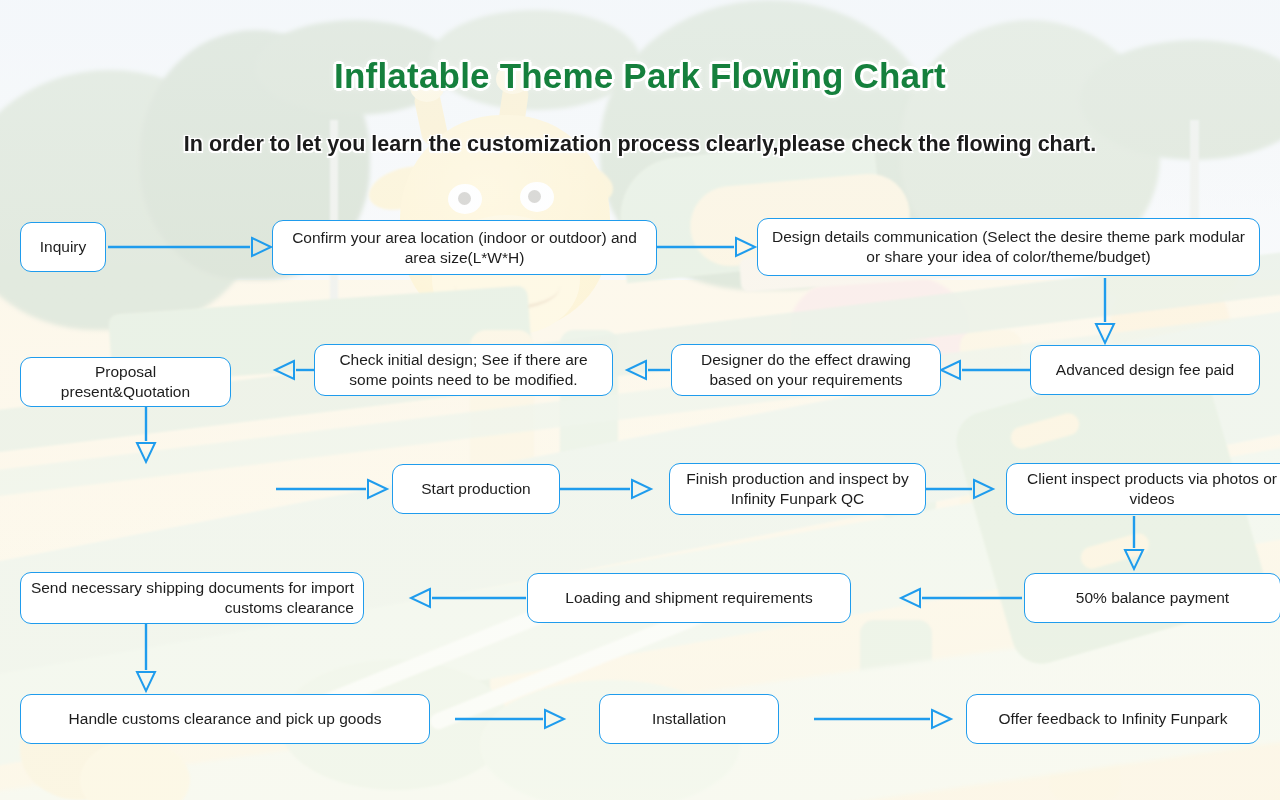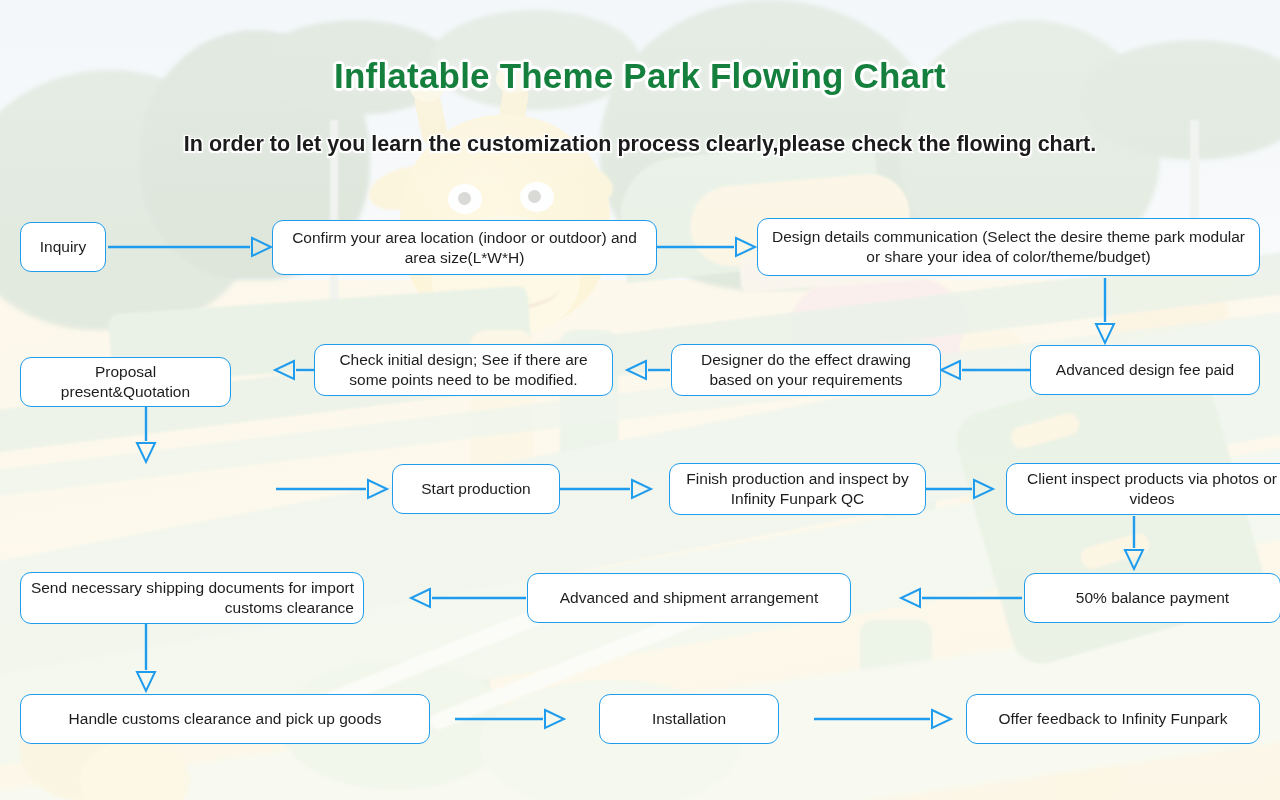--- a/index.html
+++ b/index.html
@@ -283,21 +283,21 @@
 
 
     <div class="node" style="left:392px;top:464px;width:168px;height:50px;">Start production</div>
 
     <div class="node" style="left:669px;top:463px;width:257px;height:52px;">Finish production and inspect by Infinity Funpark QC</div>
 
     <div class="node" style="left:1006px;top:463px;width:292px;height:52px;">Client inspect products  via photos or videos</div>
 
     <div class="node" style="left:1024px;top:573px;width:257px;height:50px;">50% balance payment</div>
 
-    <div class="node" style="left:527px;top:573px;width:324px;height:50px;">Advanced and shipment arrangement</div>
+    <div class="node" style="left:527px;top:573px;width:324px;height:50px;">Loading and shipment requirements</div>
 
     <div class="node" style="left:20px;top:572px;width:344px;height:52px;text-align:right;">Send necessary shipping documents for import customs clearance</div>
 
     <div class="node" style="left:20px;top:694px;width:410px;height:50px;">Handle customs clearance and pick up goods</div>
 
     <div class="node" style="left:599px;top:694px;width:180px;height:50px;">Installation</div>
 
     <div class="node" style="left:966px;top:694px;width:294px;height:50px;">Offer feedback to Infinity Funpark</div>
 
   </div>

